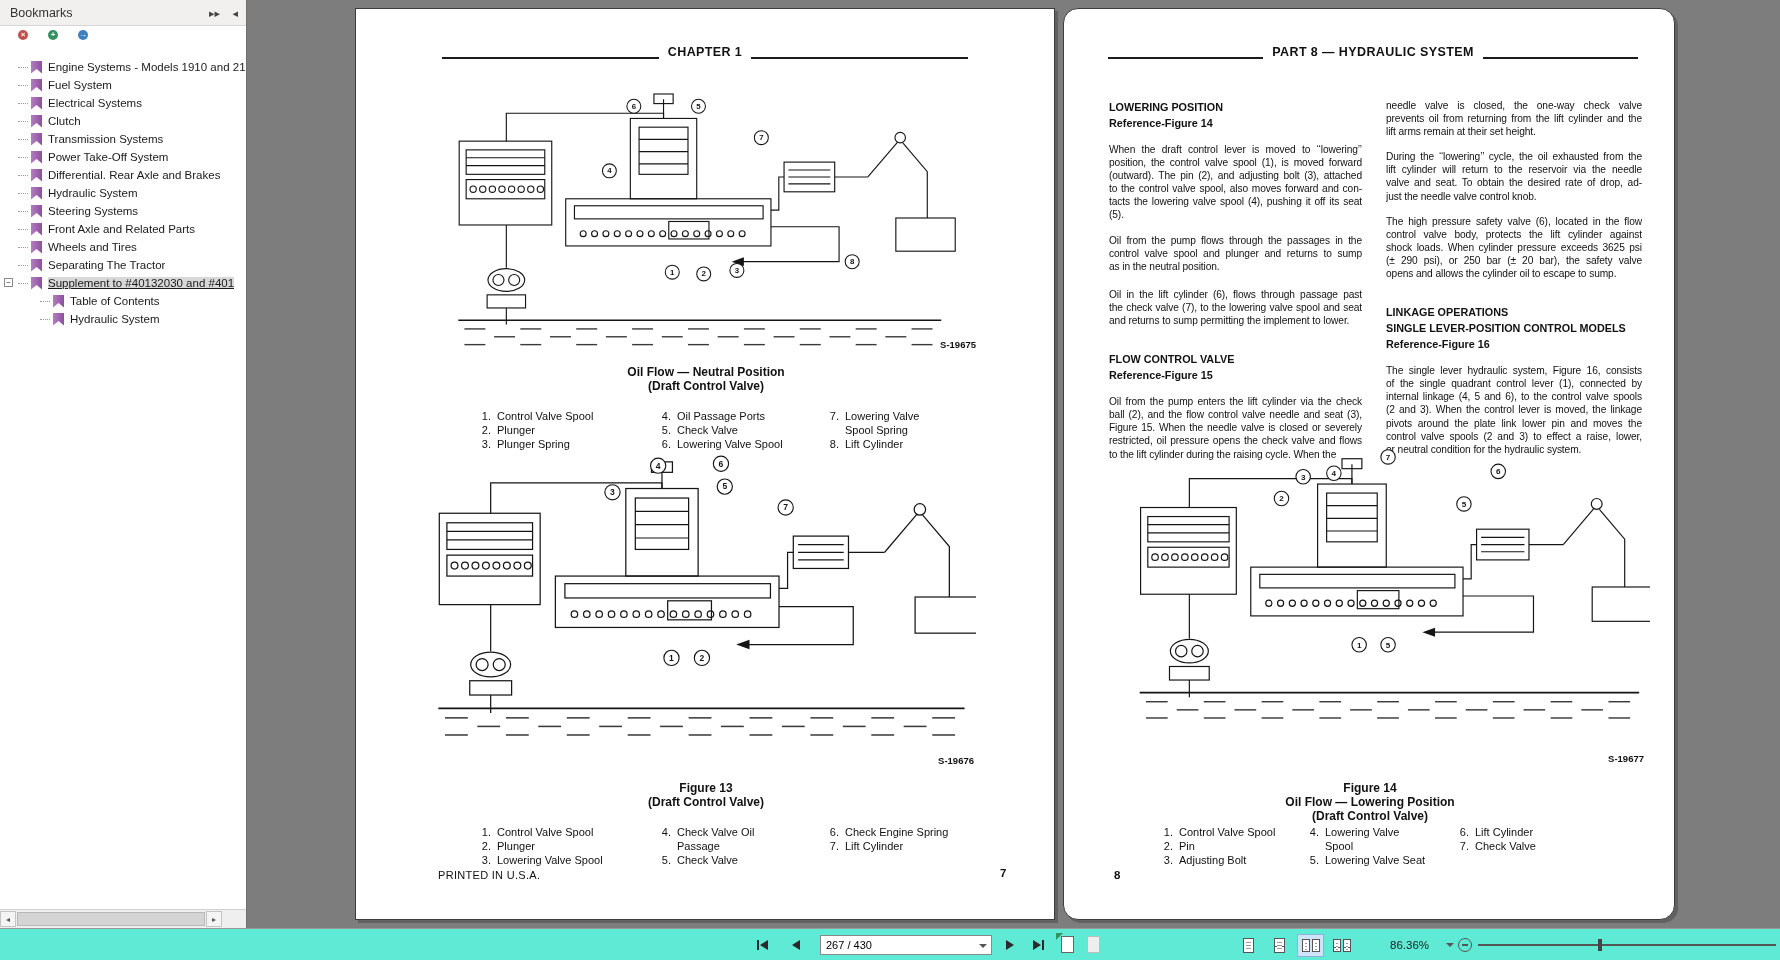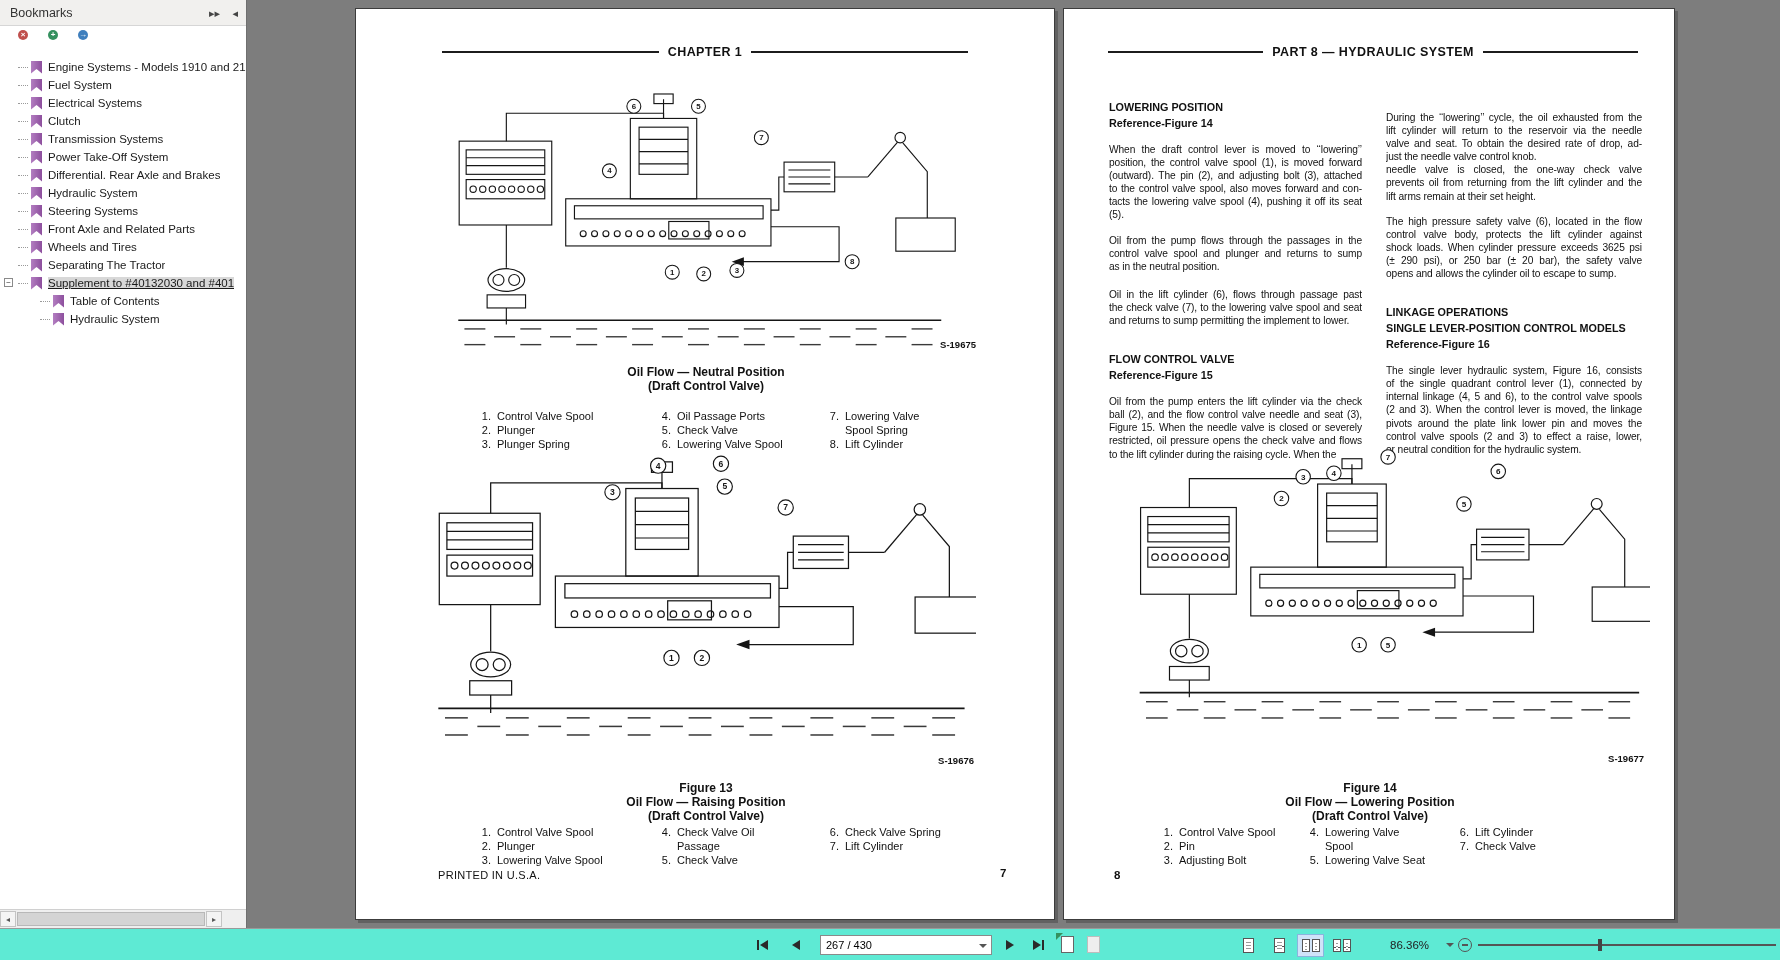--- a/index.html
+++ b/index.html
@@ -26,22 +26,22 @@
   .bm-flag { width:11px; height:13px; background:linear-gradient(90deg,#b37ec1,#8d4f9d); clip-path:polygon(0 0,100% 0,100% 100%,50% 66%,0 100%); margin-right:6px; flex:none; }
   .bm-label { font-size:11.5px; color:#1a1a1a; overflow:hidden; }
   .bm-row.selected .bm-label { background:#d8d8d8; text-decoration:underline; }
   .sb-hscroll { position:absolute; left:0; bottom:0; width:247px; height:19px; background:#efefef; border-top:1px solid #d0d0d0; }
   .sb-hscroll .hbtn { position:absolute; top:1px; width:16px; height:16px; border:1px solid #c4c4c4; background:#f4f4f4; color:#555; font-size:8px; line-height:15px; text-align:center; }
   .sb-hscroll .hthumb { position:absolute; left:17px; top:2px; width:188px; height:14px; background:#d4d4d4; border:1px solid #b8b8b8; }
 
   
   .page { position:absolute; top:8px; height:912px; background:#ffffff; border:1px solid #3c3c3c; box-shadow:3px 3px 0 #616161; color:#111; }
   #page-left  { left:355px;  width:700px; }
-  #page-right { left:1063px; width:612px; }
-  .pghead { position:absolute; top:36px; display:flex; align-items:center; gap:9px; font-size:12.5px; font-weight:bold; letter-spacing:.4px; }
+  #page-right { left:1063px; width:612px;border-radius:15px; }
+  .pghead { position:absolute; top:36px; display:flex; align-items:flex-end; gap:9px; font-size:12.5px; font-weight:bold; letter-spacing:.4px; }
   #page-left  .pghead { left:86px; right:86px; }
   #page-right .pghead { left:44px; right:36px; }
   .rule { flex:1; height:2px; background:#1c1c1c; }
   .figsvg { position:absolute; }
   .scode { position:absolute; font-size:9.5px; font-weight:bold; }
   .figcap { position:absolute; left:0; text-align:center; font-weight:bold; font-size:12px; line-height:14px; }
   .legend { position:absolute; left:0; top:0; width:100%; height:60px; }
   .leg-col { position:absolute; top:0; }
   .leg-row { display:flex; font-size:11px; line-height:14px; font-weight:500; }
   .leg-row .n { width:17px; text-align:right; margin-right:6px; flex:none; font-weight:500; }
@@ -442,21 +442,20 @@
         <circle cx="420" cy="56" r="8" fill="#fff" stroke="#151515" stroke-width="1.2"></circle>
         <text x="420" y="59" text-anchor="middle" font-size="9" font-weight="bold" fill="#151515" font-family="Liberation Sans, sans-serif">7</text>
         <circle cx="300" cy="214" r="8" fill="#fff" stroke="#151515" stroke-width="1.2"></circle>
         <text x="300" y="217" text-anchor="middle" font-size="9" font-weight="bold" fill="#151515" font-family="Liberation Sans, sans-serif">1</text>
         <circle cx="332" cy="214" r="8" fill="#fff" stroke="#151515" stroke-width="1.2"></circle>
         <text x="332" y="217" text-anchor="middle" font-size="9" font-weight="bold" fill="#151515" font-family="Liberation Sans, sans-serif">2</text>
       </svg>
     <div class="scode" style="right:80px;top:746px">S-19676</div>
     <div class="figcap" style="top:772px;width:700px">
       <div>Figure 13</div>
-      <div>Oil Flow — Raising Position</div>
       <div>(Draft Control Valve)</div>
     </div>
     <div class="legend" style="top:816px">
         <div class="leg-col" style="left: 118px;">
           <div class="leg-row">
             <span class="n">1.</span>
             <span>Control Valve Spool</span>
           </div>
           <div class="leg-row">
             <span class="n">2.</span>
@@ -477,21 +476,21 @@
             <span>Passage</span>
           </div>
           <div class="leg-row">
             <span class="n">5.</span>
             <span>Check Valve</span>
           </div>
         </div>
         <div class="leg-col" style="left: 466px;">
           <div class="leg-row">
             <span class="n">6.</span>
-            <span>Check Valve Spring</span>
+            <span>Check Engine Spring</span>
           </div>
           <div class="leg-row">
             <span class="n">7.</span>
             <span>Lift Cylinder</span>
           </div>
         </div>
       </div>
 
     <div class="pgfooter" style="left:82px;top:860px">PRINTED IN U.S.A.</div>
     <div class="pgnum" style="left:644px;top:858px">7</div>
@@ -533,30 +532,30 @@
         </div>
         <div class="block p" style="margin-top: 12px;">
           <div class="line j">Oil from the pump enters the lift cylinder via the check</div>
           <div class="line j">ball (2), and the flow control valve needle and seat (3),</div>
           <div class="line j">Figure 15. When the needle valve is closed or severely</div>
           <div class="line j">restricted, oil pressure opens the check valve and flows</div>
           <div class="line">to the lift cylinder during the raising cycle. When the</div>
         </div>
       </div>
     <div class="tcol" id="rcol">
+        <div class="block p" style="margin-top: 0px;">
+          <div class="line j">needle valve is closed, the one-way check valve</div>
+          <div class="line j">prevents oil from returning from the lift cylinder and the</div>
+          <div class="line">lift arms remain at their set height.</div>
+        </div>
         <div class="block p" style="margin-top: 12px;">
           <div class="line j">During the ‘‘lowering’’ cycle, the oil exhausted from the</div>
           <div class="line j">lift cylinder will return to the reservoir via the needle</div>
           <div class="line j">valve and seat. To obtain the desired rate of drop, ad-</div>
           <div class="line">just the needle valve control knob.</div>
-        </div>
-        <div class="block p" style="margin-top: 0px;">
-          <div class="line j">needle valve is closed, the one-way check valve</div>
-          <div class="line j">prevents oil from returning from the lift cylinder and the</div>
-          <div class="line">lift arms remain at their set height.</div>
         </div>
         <div class="block p" style="margin-top: 12px;">
           <div class="line j">The high pressure safety valve (6), located in the flow</div>
           <div class="line j">control valve body, protects the lift cylinder against</div>
           <div class="line j">shock loads. When cylinder pressure exceeds 3625 psi</div>
           <div class="line j">(± 290 psi), or 250 bar (± 20 bar), the safety valve</div>
           <div class="line">opens and allows the cylinder oil to escape to sump.</div>
         </div>
         <div class="block h" style="margin-top: 24px;">
           <div class="line">LINKAGE OPERATIONS</div>

